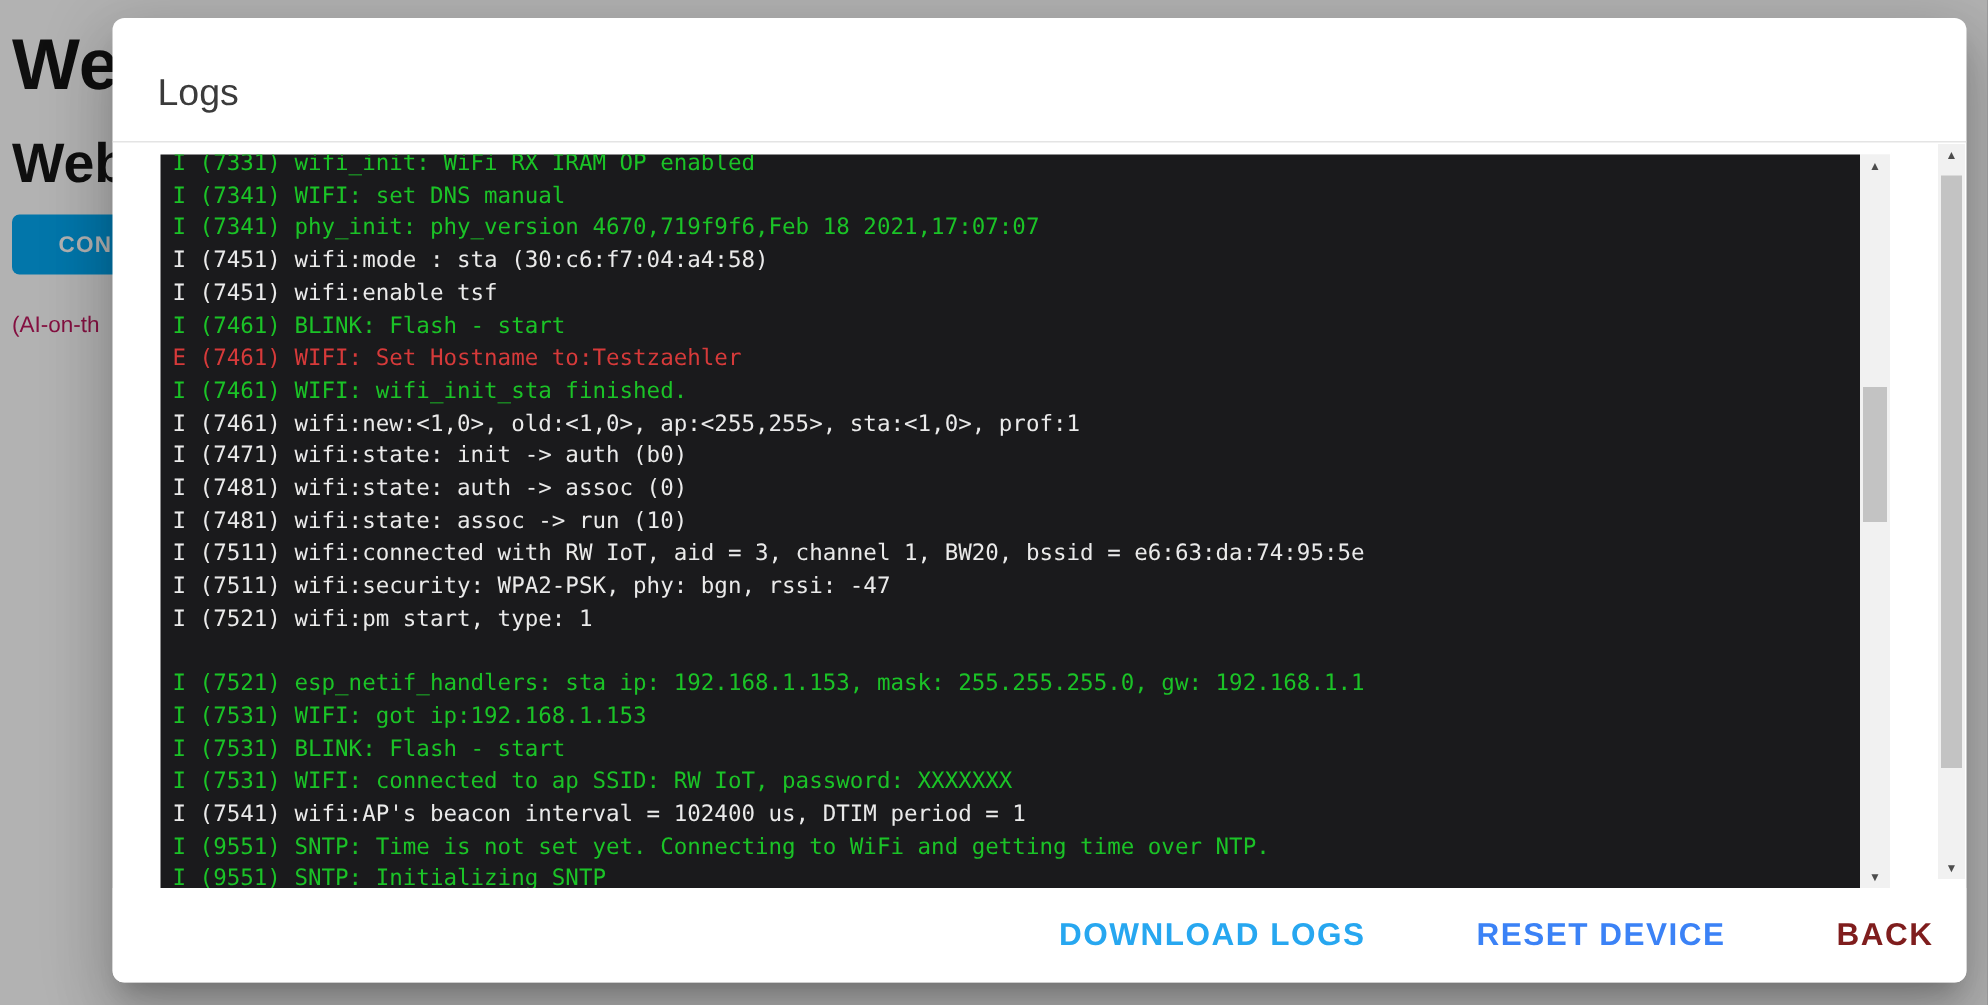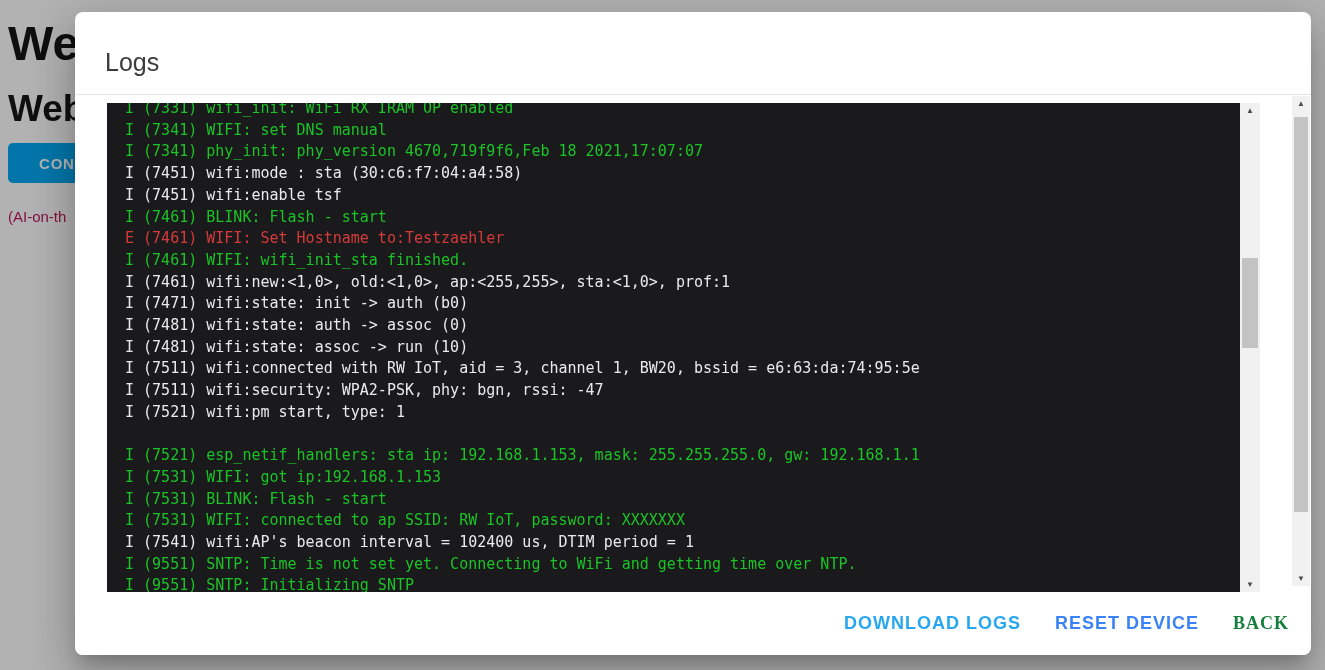--- a/index.html
+++ b/index.html
@@ -53,21 +53,21 @@
   }
 
   
   .log-panel {
     position: absolute; left: 32px; top: 91px; width: 1133px; height: 489px;
     background: #1a1a1c; overflow: hidden;
   }
   .log-pre {
     font-family: "DejaVu Sans Mono", monospace;
     font-size: 15px; line-height: 21.7px;
-    padding-left: 18px; margin-top: -5px;
+    padding-left: 8px; margin-top: -5px;
     white-space: pre;
   }
   .log-line { white-space: pre; }
 
   
   .scrollbar {
     position: absolute; background: #f1f1f1;
   }
   .sb-inner { left: 1165px; top: 91px; width: 20px; height: 489px; }
   .sb-outer { left: 1217px; top: 84px; width: 18px; height: 490px; }
@@ -84,22 +84,22 @@
 
   
   .dialog-actions {
     position: absolute; left: 0; top: 580px; width: 100%; height: 63px;
     background: #ffffff; display: flex; align-items: center;
     justify-content: flex-end; gap: 34px; padding-right: 22px;
   }
   .action-btn {
     background: none; border: none; cursor: pointer;
     font-family: "Liberation Sans", sans-serif;
-    font-size: 18px; font-weight: bold; letter-spacing: 1px;
-    color: #27a7f0; white-space: nowrap;
+    font-size: 21px; font-weight: bold; letter-spacing: 1px;
+    color: #27a7f0; white-space: nowrap; margin-left: 40px;
   }
 </style>
 </head>
 <body>
 
 <div class="bg-page">
   <div class="bg-h1">We</div>
   <div class="bg-h2">Web</div>
   <button class="bg-connect-btn" style="background: rgb(3, 169, 244);">CON</button>
   <div class="bg-caption">(AI-on-th</div>
@@ -123,15 +123,15 @@
 
   <div class="scrollbar sb-outer">
     <div class="sb-arrow up">▲</div>
     <div class="sb-thumb"></div>
     <div class="sb-arrow down">▼</div>
   </div>
 
   <div class="dialog-actions">
     <button class="action-btn" style="color: rgb(39, 167, 240);">DOWNLOAD LOGS</button>
     <button class="action-btn" style="color: #3b82f6;">RESET DEVICE</button>
-    <button class="action-btn" style="color: #15803d; font-family: Liberation Serif, serif;">BACK</button>
+    <button class="action-btn" style="color: #7f1d1d;">BACK</button>
   </div>
 </div>
 
 </body></html>

